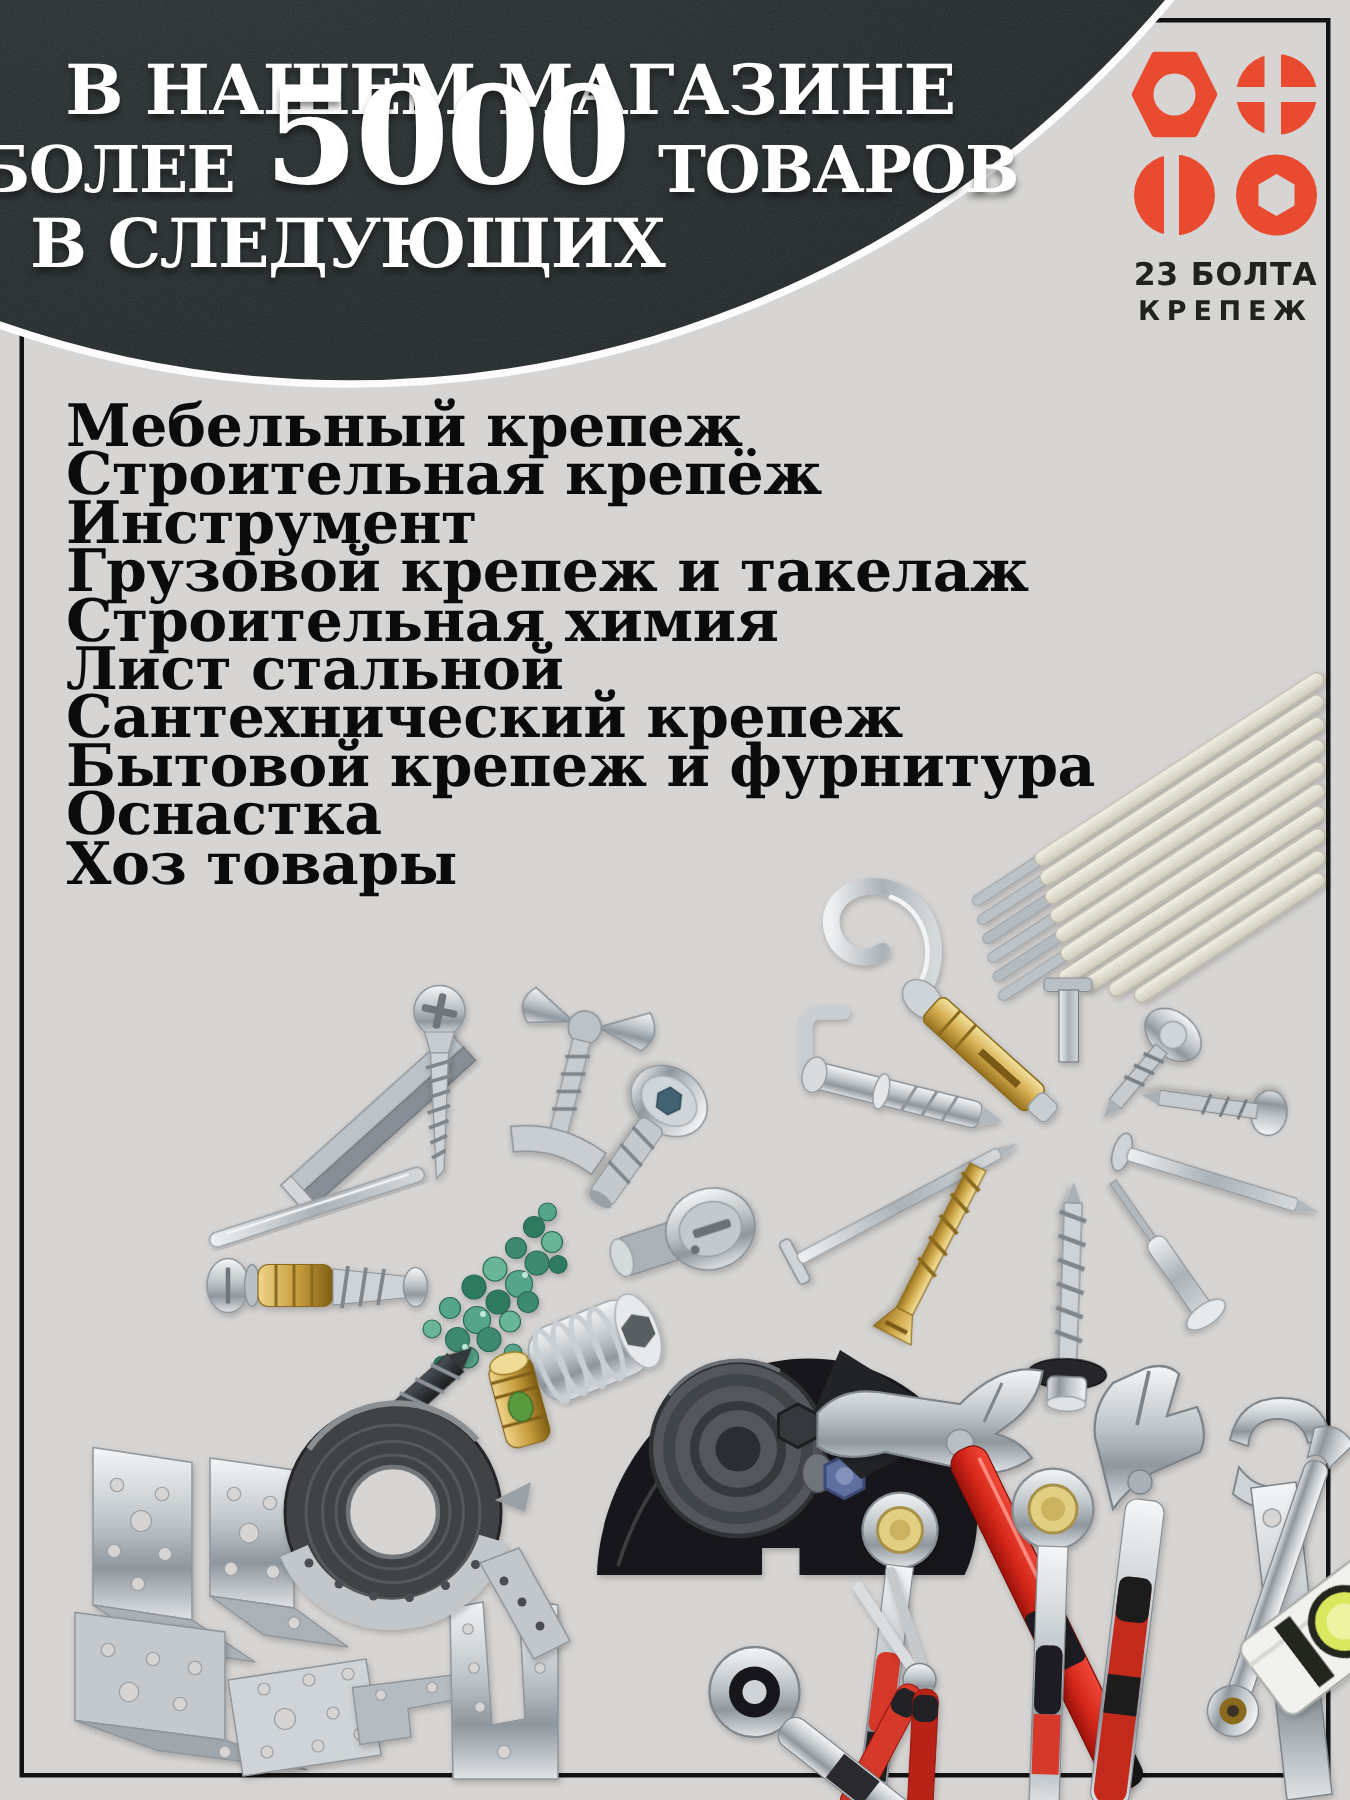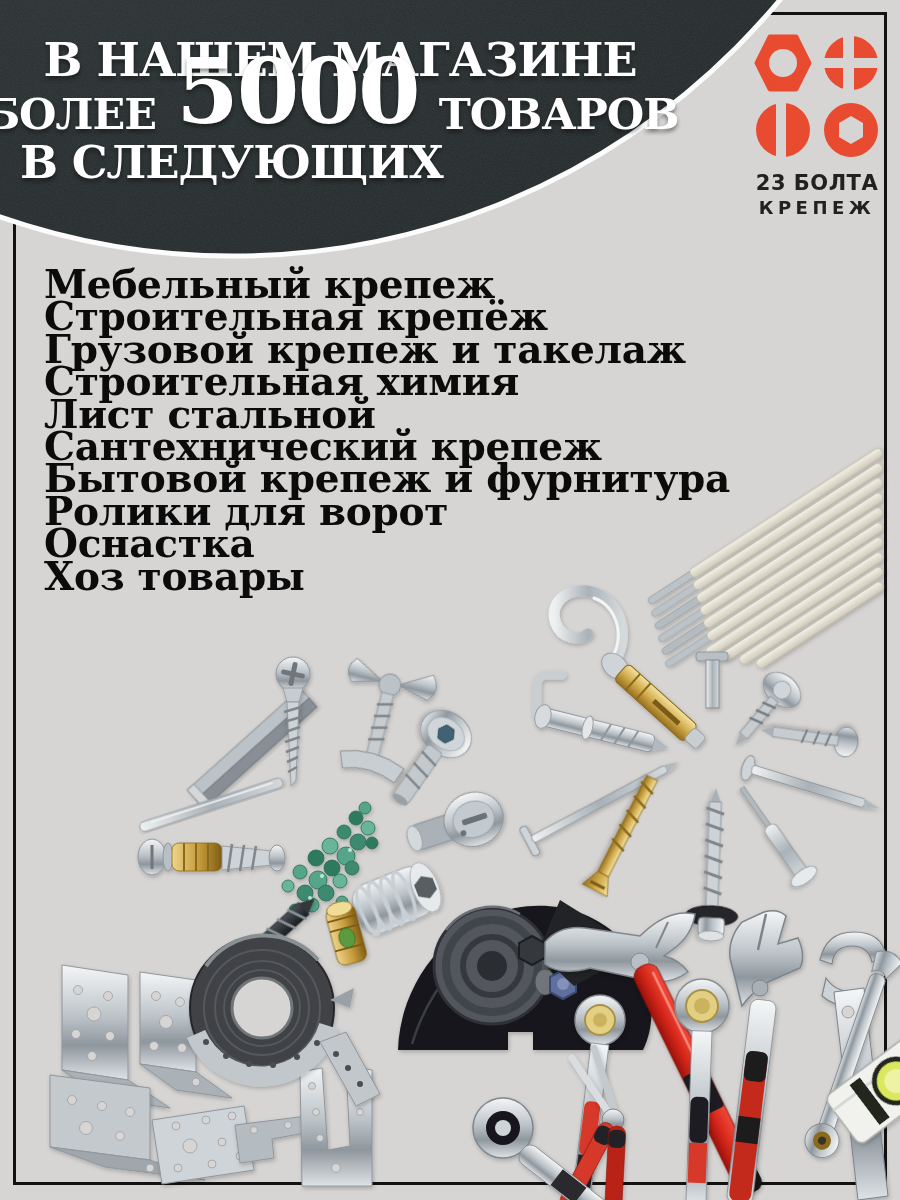--- a/index.html
+++ b/index.html
@@ -580,23 +580,23 @@
         <polygon points="29,15 41,22 41,36 29,43 17,36 17,22" fill="#d6d5d3"></polygon>
       </svg>
     </div>
     <div class="logo-title">23 БОЛТА</div>
     <div class="logo-sub">КРЕПЕЖ</div>
   </div>
 
   <div class="cats">
     <div class="cat">Мебельный крепеж</div>
     <div class="cat">Строительная крепёж</div>
+    <div class="cat">Инструмент</div>
     <div class="cat">Грузовой крепеж и такелаж</div>
     <div class="cat">Строительная химия</div>
     <div class="cat">Лист стальной</div>
     <div class="cat">Сантехнический крепеж</div>
     <div class="cat">Бытовой крепеж и фурнитура</div>
-    <div class="cat">Ролики для ворот</div>
     <div class="cat">Оснастка</div>
     <div class="cat">Хоз товары</div>
   </div>
 
 </div>
 
 </body></html>

